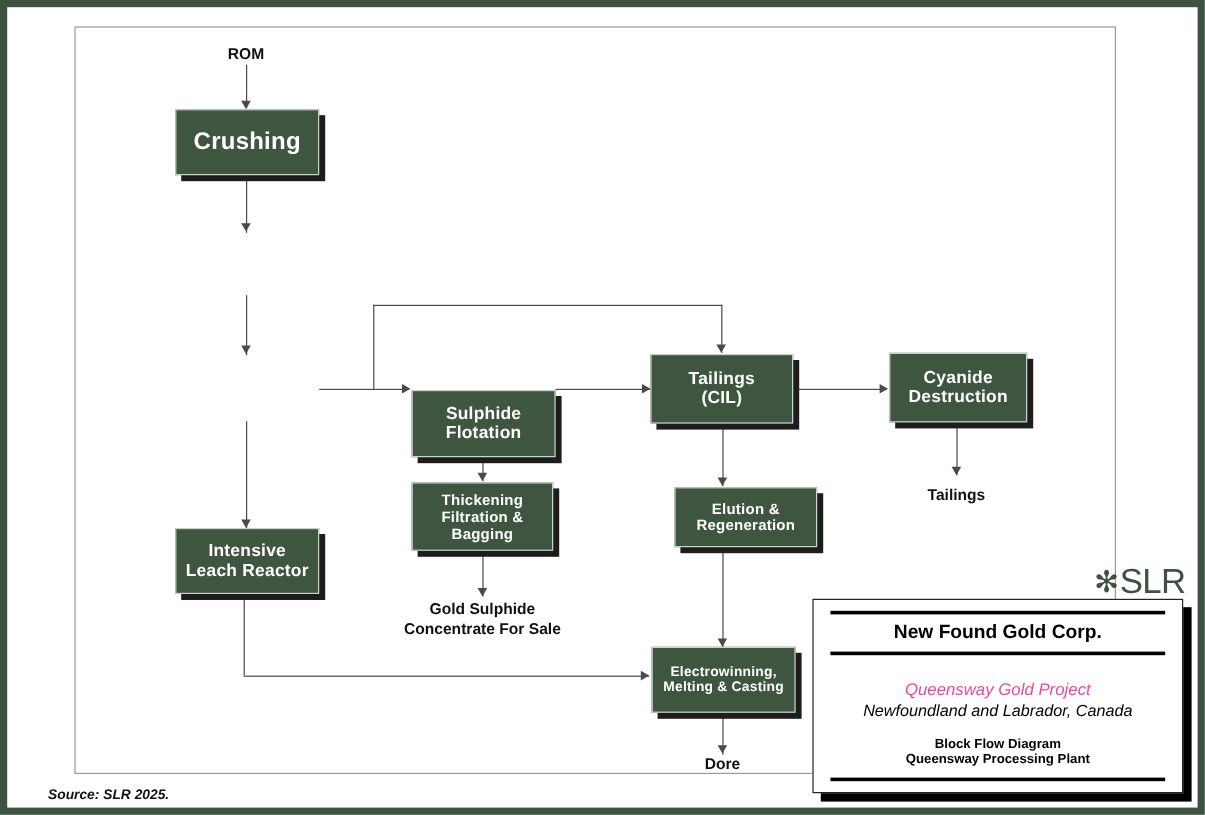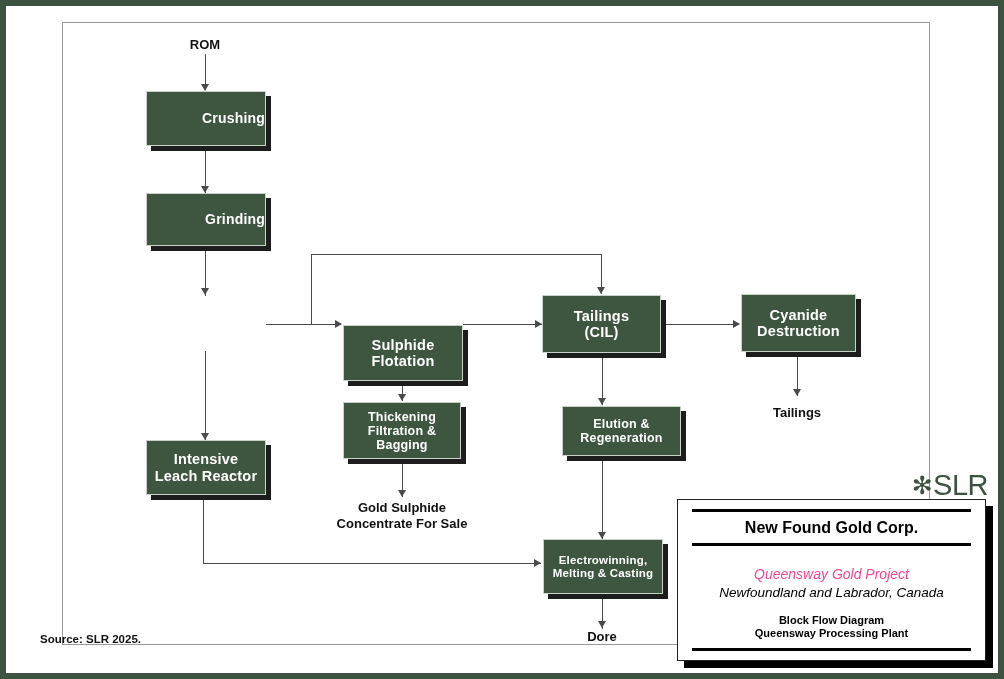--- a/index.html
+++ b/index.html
@@ -37,21 +37,21 @@
     display:flex;
     align-items:center;
     justify-content:center;
     text-align:center;
     line-height:1.12;
     letter-spacing:.2px;
     box-shadow:5px 5px 0 0 #1d1d1d;
     z-index:5;
   }
   .pbox .lbl{display:block;white-space:pre-line;}
-  .s16{font-size:14px;justify-content:flex-end;}
+  .s16{font-size:20px;}
   .s15{font-size:14.5px;}
   .s13{font-size:12.5px;}
   .s12{font-size:11.5px;}
 
   
   .tlabel{
     position:absolute;
     color:#111111;
     font-size:13px;
     font-weight:bold;
@@ -103,22 +103,22 @@
   #tb-location{font-style:italic;font-size:13.5px;color:#000;padding-top:3px;}
   #tb-drawing{
     text-align:center;font-weight:bold;font-size:11px;color:#000;
     padding-top:14px;white-space:pre-line;line-height:1.15;
   }
   #tb-bottomrule{position:absolute;left:14px;right:14px;bottom:9px;height:3px;background:#000;}
 
   
   #source-note{
     position:absolute;
-    left:34px; bottom:28px;
-    font-size:11.5px;font-weight:bold;color:#111;
+    left:34px; bottom:4px;
+    font-size:11.5px;font-weight:bold;font-style:italic;color:#111;
     z-index:6;
   }
 </style>
 </head>
 <body>
 
 <div id="page">
 
   <div id="drawing-frame"></div>
 
@@ -167,23 +167,20 @@
   <div class="ln lnh" style="left:197px;top:557px;width:338px;"></div>
   <div class="arrow aright" style="left:528px;top:553px;"></div>
 
   <div class="ln lnv" style="left:596px;top:588px;height:35px;"></div>
   <div class="arrow adown" style="left:592px;top:615px;"></div>
 
   <div class="pbox s16" style="left:140px;top:85px;width:120px;height:55px;">
     <span class="lbl">Crushing</span>
   </div>
 
-  <div class="pbox s16" style="left:140px;top:187px;width:120px;height:53px;">
-    <span class="lbl">Grinding</span>
-  </div>
 
 
   <div class="pbox s15" style="left:140px;top:434px;width:120px;height:55px;">
     <span class="lbl">Intensive
 Leach Reactor</span>
   </div>
 
   <div class="pbox s15" style="left:337px;top:291px;width:120px;height:56px;margin-top:28px;">
     <span class="lbl">Sulphide
 Flotation</span>

